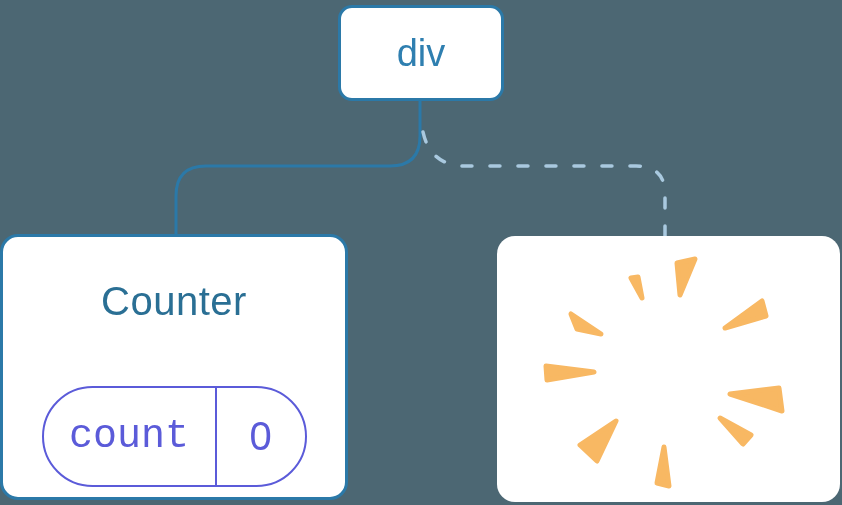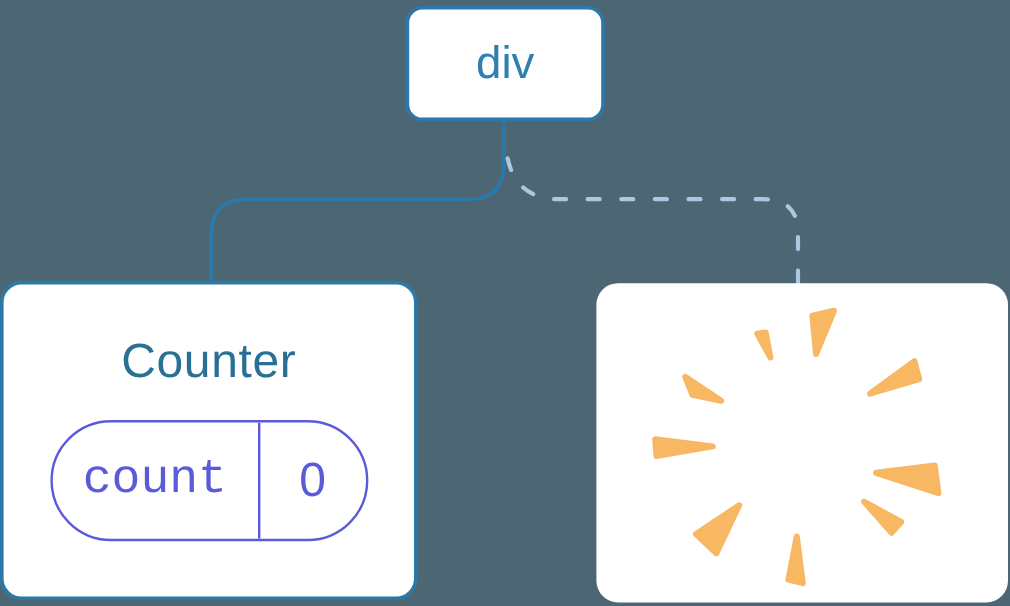--- a/index.html
+++ b/index.html
@@ -27,21 +27,21 @@
     stroke-dasharray:10 18;stroke-linecap:round;}
   .node-root{
     position:absolute;left:338px;top:5px;width:166px;height:96px;
     background:var(--card-background);
     border:3px solid var(--node-border);
     border-radius:14px;
     display:flex;align-items:center;justify-content:center;
     font-size:38px;color:var(--node-text);
   }
   .card{
-    position:absolute;background:var(--card-background);border-radius:18px;
+    position:absolute;background:var(--card-background);border-radius:18px;gap:36px;
   }
   .counter-card{
     left:0;top:234px;width:348px;height:266px;
     border:3px solid var(--node-border);
     display:flex;flex-direction:column;align-items:center;
   }
   .counter-title{
     margin-top:42px;font-size:40px;font-weight:500;
     color:var(--counter-title);letter-spacing:.5px;
   }

